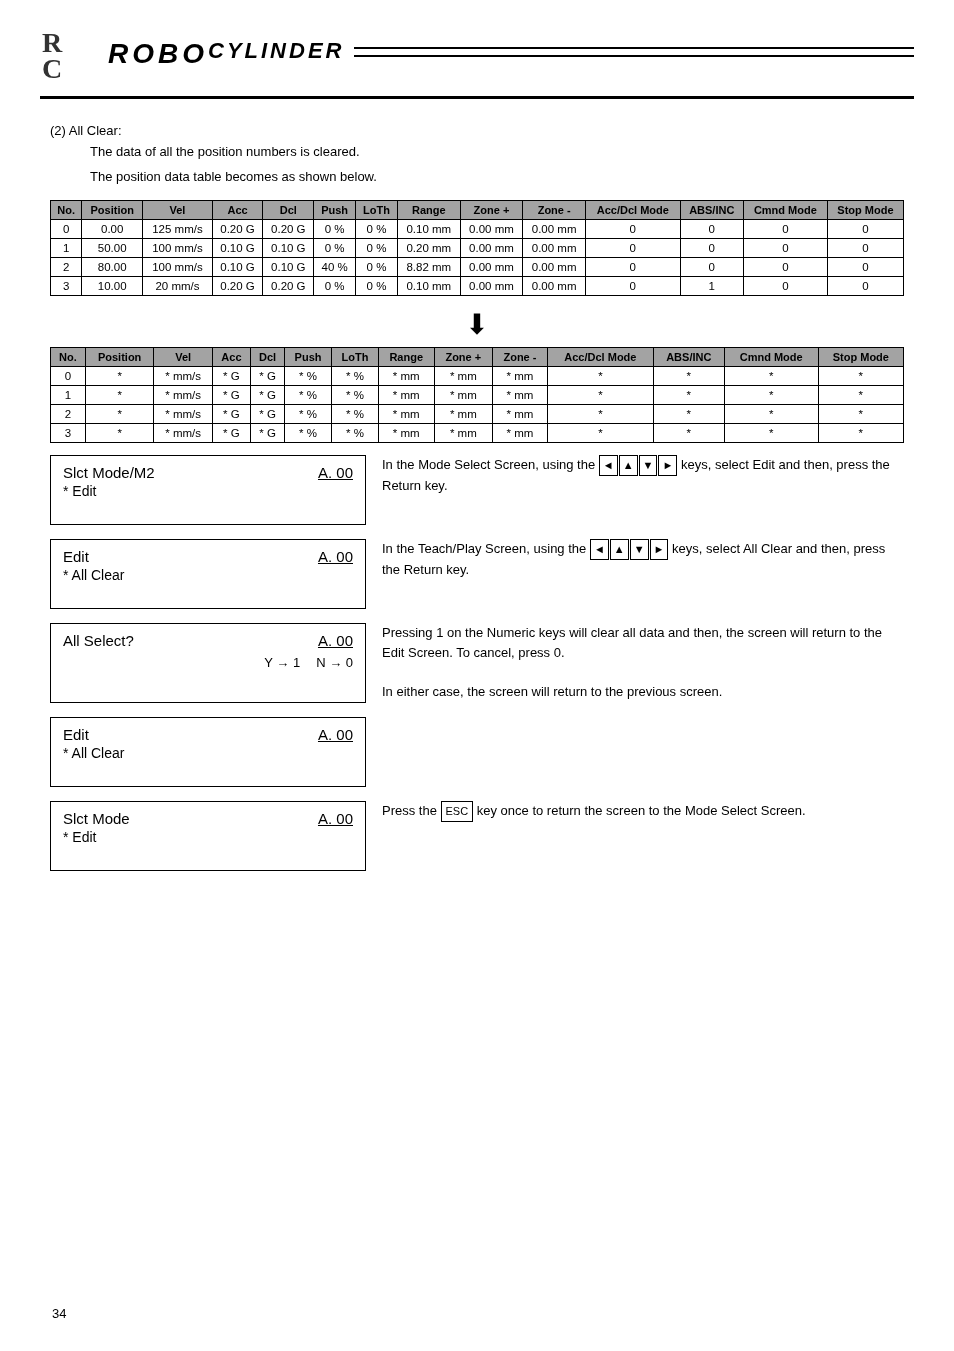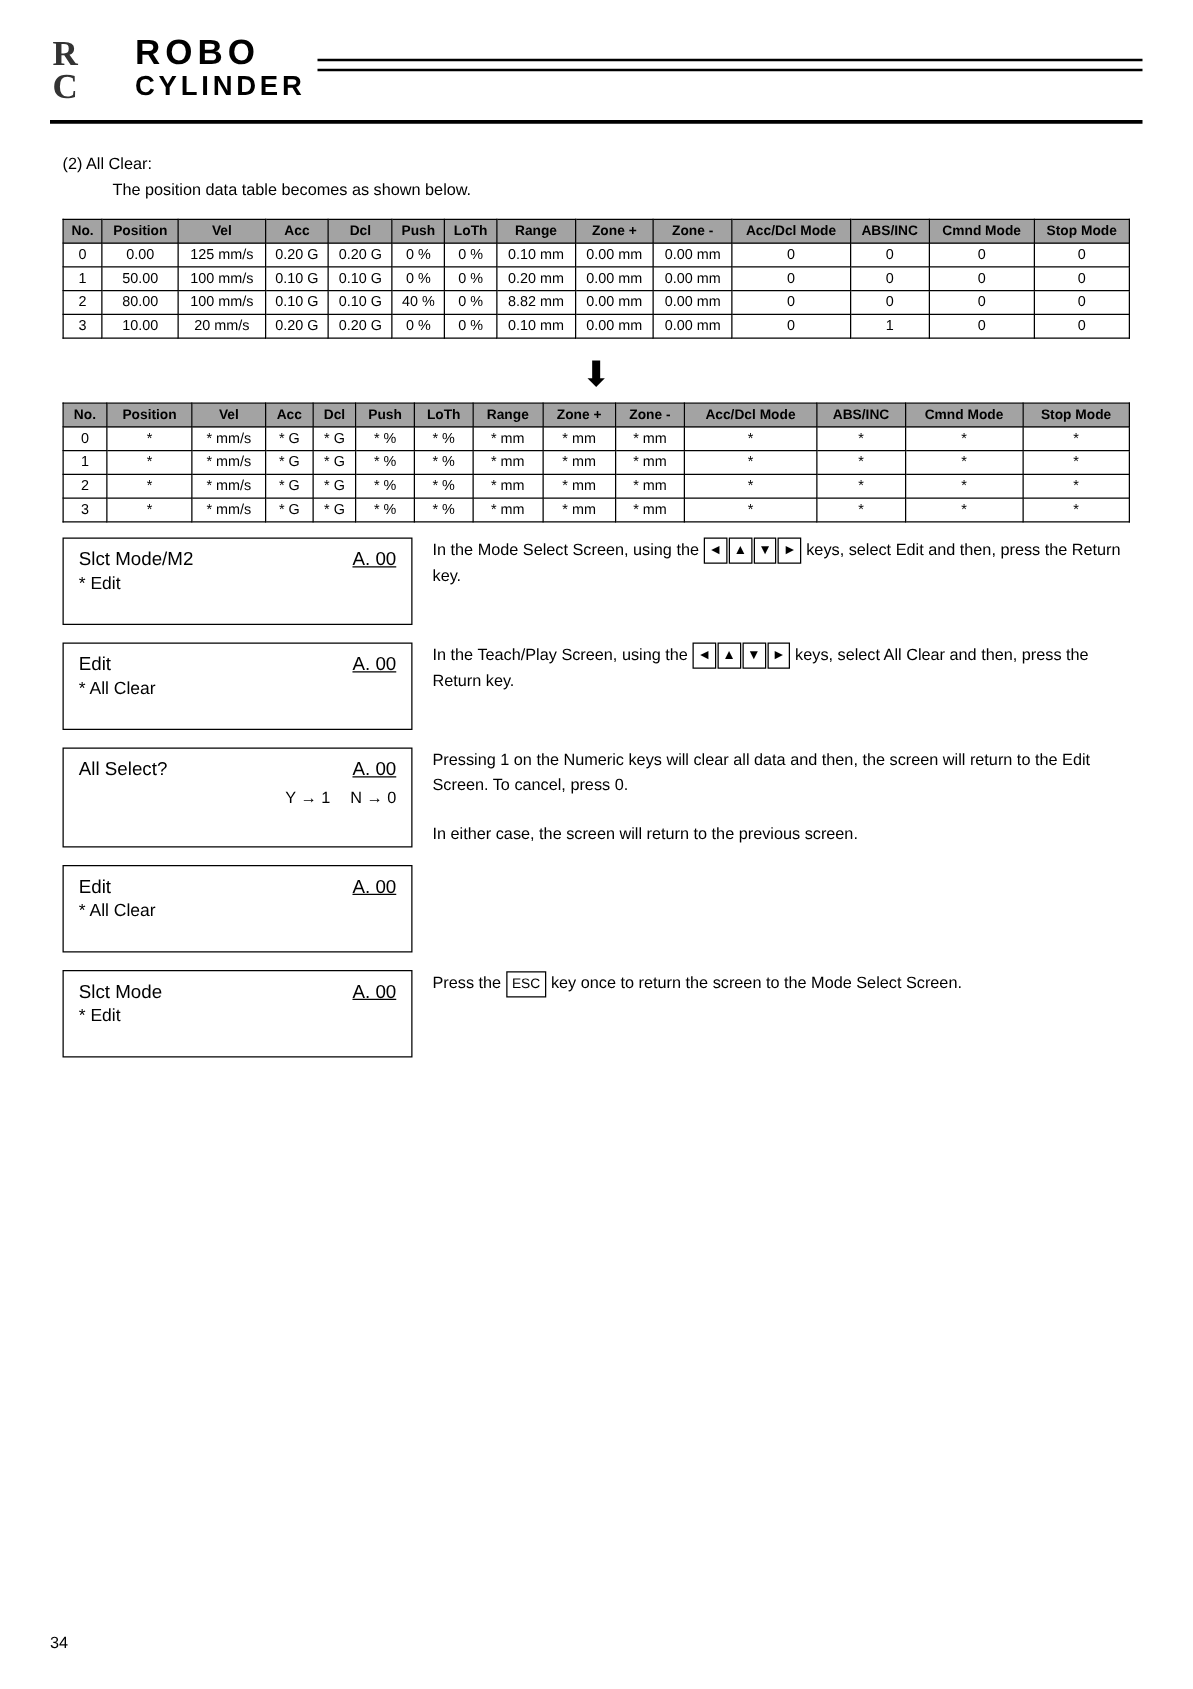--- a/index.html
+++ b/index.html
@@ -28,22 +28,23 @@
     }
     .logo-r {
       font-size: 44px;
       font-weight: bold;
       font-family: serif;
       line-height: 1;
       color: #333;
     }
     .logo-text {
       display: flex;
-      flex-direction: column;
+      flex-direction: row;
       line-height: 1.1;
+      font-style: italic;
     }
     .logo-robo {
       font-size: 28px;
       font-weight: bold;
       letter-spacing: 4px;
       color: #000;
     }
     .logo-cylinder {
       font-size: 22px;
       font-weight: bold;
@@ -109,21 +110,21 @@
 
     
     .screen-row {
       display: flex;
       align-items: flex-start;
       margin-bottom: 14px;
       gap: 16px;
     }
     .screen-box {
       border: 1.5px solid #000;
-      width: 280px;
+      width: 316px;
       min-height: 70px;
       padding: 8px 12px;
       flex-shrink: 0;
       font-size: 14px;
     }
     .screen-box .screen-title {
       font-size: 15px;
       font-weight: normal;
     }
     .screen-box .screen-value {
@@ -168,21 +169,21 @@
     }
 
     .star-line {
       font-size: 14px;
       margin-top: 2px;
     }
 
     .page-num {
       position: absolute;
       bottom: 30px;
-      left: 40px;
+      left: 52px;
       font-size: 13px;
     }
   </style>
 </head>
 <body>
 
 <div class="header">
   <div class="logo-box">
     <div class="logo-r">
       <svg width="60" height="60" viewBox="0 0 60 60">
@@ -197,20 +198,21 @@
   </div>
   <div class="header-lines">
     <div class="header-line"></div>
     <div class="header-line"></div>
   </div>
 </div>
 
 <div class="content">
 
   <div class="section-title">(2)   All Clear:</div>
+  <div class="section-desc">The data of all the position numbers is cleared.</div>
   <div class="section-desc" style="margin-bottom:16px;">The position data table becomes as shown below.</div>
 
   <table>
     <thead>
       <tr>
         <th>No.</th>
         <th>Position</th>
         <th>Vel</th>
         <th>Acc</th>
         <th>Dcl</th>

